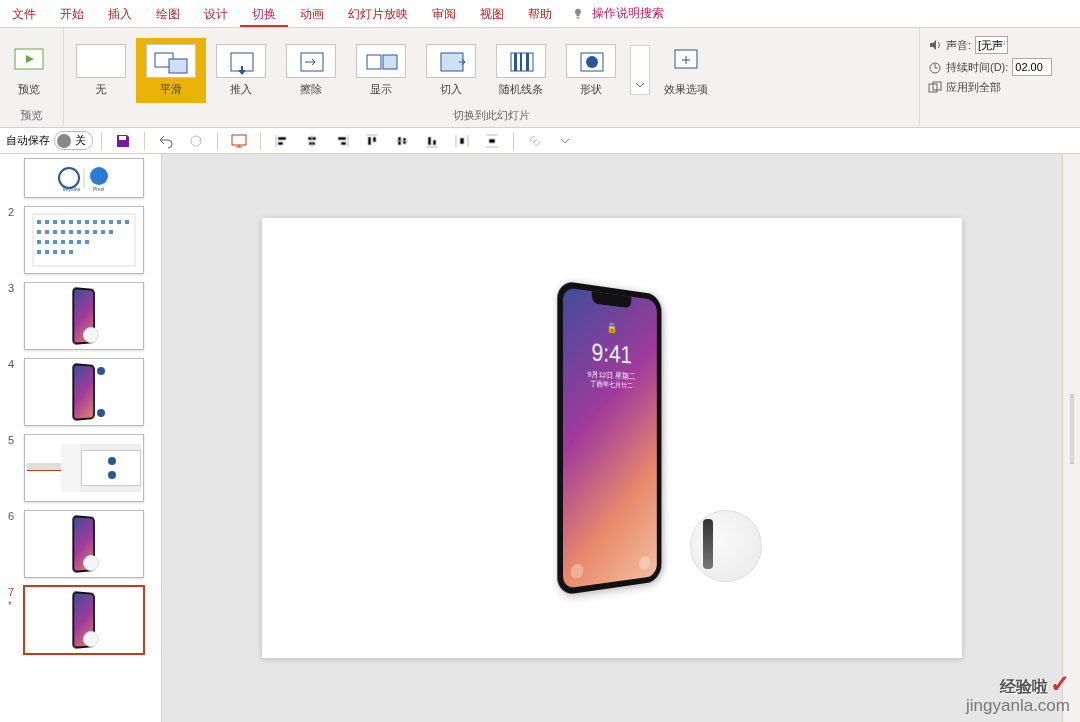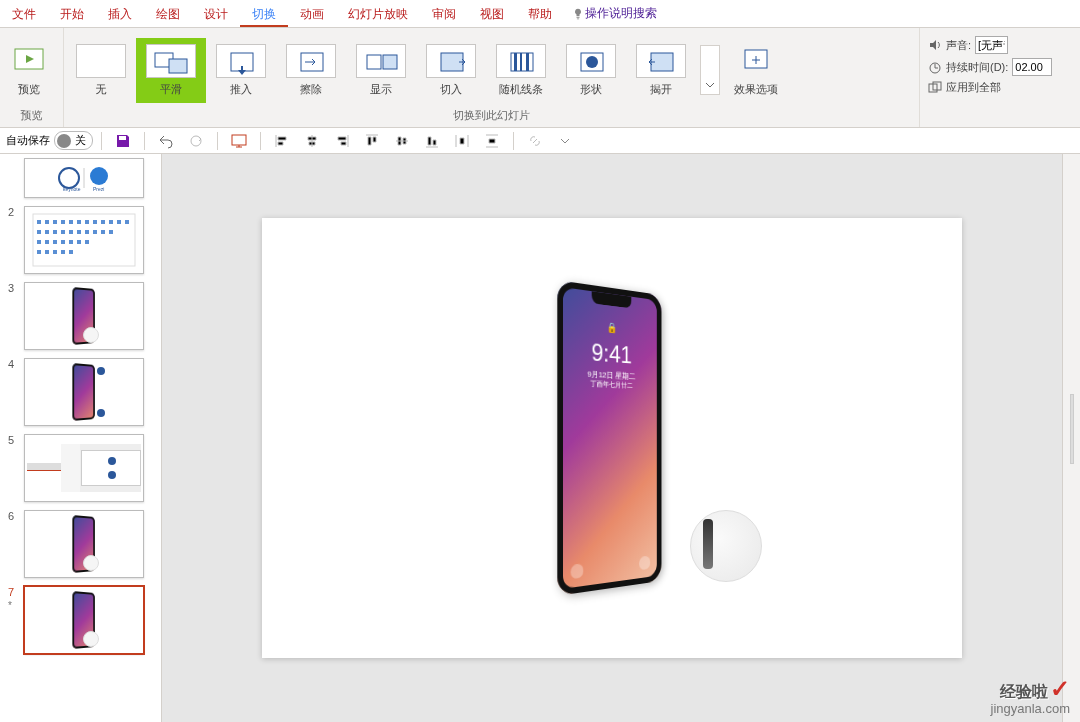--- a/index.html
+++ b/index.html
@@ -1,33 +1,33 @@
 <!DOCTYPE html>
 <html><head>
 <meta charset="utf-8">
 <style>
   * { box-sizing: border-box; margin: 0; padding: 0; font-family: "Microsoft YaHei", "Segoe UI", sans-serif; }
   body { width: 1080px; height: 722px; background: #f3f2f1; overflow: hidden; position: relative; }
 
   
   .menubar { height: 28px; background: #fff; border-bottom: 1px solid #d4d0cb; display: flex; align-items: stretch; font-size: 12px; }
   .menubar .item { padding: 6px 12px 4px; color: #b91c1c; cursor: pointer; }
-  .menubar .item.active { color: #3b82f6; border-bottom: 2px solid #c23c1e; font-weight: 500; }
-  .menubar .search { padding: 6px 8px; color: #4c1d95; display: flex; align-items: center; gap: 1px; }
+  .menubar .item.active { color: #be185d; border-bottom: 2px solid #c23c1e; font-weight: 500; }
+  .menubar .search { padding: 6px 8px; color: #be185d; display: flex; align-items: center; gap: 8px; }
   .menubar .search svg { width: 12px; height: 12px; }
 
   
   .ribbon { height: 100px; background: #f3f2f1; border-bottom: 1px solid #d4d0cb; display: flex; }
   .ribbon-group { border-right: 1px solid #e0ddd8; display: flex; flex-direction: column; }
   .ribbon-group .controls { flex: 1; display: flex; align-items: center; padding: 6px 8px 0; gap: 0; }
   .ribbon-group .label { text-align: center; font-size: 11px; color: #666; padding: 2px 0 4px; }
   .big-btn { width: 42px; text-align: center; font-size: 11px; color: #444; cursor: pointer; padding: 4px 0; }
   .big-btn .ico { width: 34px; height: 34px; margin: 0 auto 4px; display:flex; align-items:center; justify-content:center; }
   .trans-btn { width: 70px; text-align: center; padding: 6px 0; font-size: 11px; color: #444; cursor: pointer; }
-  .trans-btn.selected { background: #84cc16; }
+  .trans-btn.selected { background: #eab308; }
   .trans-btn .ico { width: 50px; height: 34px; margin: 0 auto 4px; background: #fff; border: 1px solid #c8c6c4; position: relative; }
   .trans-row { display: flex; align-items: flex-start; }
   .more-btn { width: 20px; height: 50px; border: 1px solid #d4d0cb; background: #fff; display:flex; align-items:flex-end; justify-content:center; cursor:pointer; padding-bottom:4px; align-self:center; margin-left:4px;}
   .right-opts { padding: 6px 8px; font-size: 11px; color: #444; min-width:160px; }
   .right-opts .row { display: flex; align-items: center; gap: 4px; padding: 2px 0; }
   .right-opts input[type="text"] { width: 40px; height: 18px; font-size: 11px; border: 1px solid #aaa; padding: 0 2px; }
 
   
   .qat { height: 26px; background: #fff; border-bottom: 1px solid #d4d0cb; display: flex; align-items: center; padding: 0 6px; gap: 4px; font-size: 11px; }
   .qat .toggle { display: flex; align-items: center; gap: 4px; border: 1px solid #bbb; border-radius: 9px; padding: 1px 6px 1px 2px; background:#fff;}
@@ -63,21 +63,21 @@
   .mag { position:absolute; width:72px; height:72px; border-radius:50%; border:1px solid #ddd; background:radial-gradient(circle at 40% 40%, #fafafa, #e8e8e8); right:200px; bottom:76px; }
   .mag::after{content:"";position:absolute;left:12px;top:8px;width:10px;height:50px;background:linear-gradient(#333,#777);border-radius:4px;}
 
   .mini-phone { width:26px; height:56px; border-radius:5px; background:linear-gradient(135deg,#3a4e9b,#a03a9b,#e88a6a); box-shadow:inset 0 0 0 2px #111; position:relative; transform:perspective(200px) rotateY(30deg);}
   .dot { width:8px;height:8px;border-radius:50%;background:#2b579a; position:absolute;}
 
   
   .watermark { position:absolute; right:10px; bottom:6px; text-align:right; font-family: "Microsoft YaHei"; pointer-events:none; }
   .watermark .t { font-size:16px; font-weight:bold; color:#555; text-shadow:1px 1px 0 #fff; display:inline-block;}
   .watermark .chk { color:#d0322a; font-size:24px; font-weight:bold; display:inline-block; margin-left:2px;}
-  .watermark .s { font-size:13px; color:#777; margin-top:-2px;}
+  .watermark .s { font-size:17px; color:#777; margin-top:-2px;}
 </style>
 </head>
 <body>
 
 <div class="menubar">
   <div class="item">文件</div>
   <div class="item">开始</div>
   <div class="item">插入</div>
   <div class="item">绘图</div>
   <div class="item">设计</div>
@@ -137,24 +137,20 @@
       <div class="trans-btn"><div class="ico"><svg width="50" height="34">
               <rect x="14" y="8" width="22" height="18" fill="#fff" stroke="#2b579a"></rect>
               <rect x="17" y="8" width="3" height="18" fill="#2b579a"></rect>
               <rect x="23" y="8" width="2" height="18" fill="#2b579a"></rect>
               <rect x="29" y="8" width="3" height="18" fill="#2b579a"></rect>
             </svg></div><span>随机线条</span></div>
       <div class="trans-btn"><div class="ico"><svg width="50" height="34">
               <rect x="14" y="8" width="22" height="18" fill="#fff" stroke="#2b579a"></rect>
               <circle cx="25" cy="17" r="6" fill="#2b579a"></circle>
             </svg></div><span>形状</span></div>
-      <div class="trans-btn"><div class="ico"><svg width="50" height="34">
-              <rect x="14" y="8" width="22" height="18" fill="#cfe0f4" stroke="#2b579a"></rect>
-              <path d="M18 17 h-6 m0 0 l3 -3 m-3 3 l3 3" stroke="#2b579a" fill="none"></path>
-            </svg></div><span>揭开</span></div>
       <div class="more-btn">
         <svg width="10" height="10">
             <path d="M1 3 l4 4 4-4" stroke="#666" fill="none"></path>
           </svg>
       </div>
       <div class="big-btn" style="width:56px;margin-left:8px;">
         <div class="ico">
             <svg width="30" height="30">
               <rect x="4" y="4" width="22" height="18" fill="#fff" stroke="#2b579a"></rect>
               <path d="M15 10 v8 M11 14 h8" stroke="#2b579a"></path>

